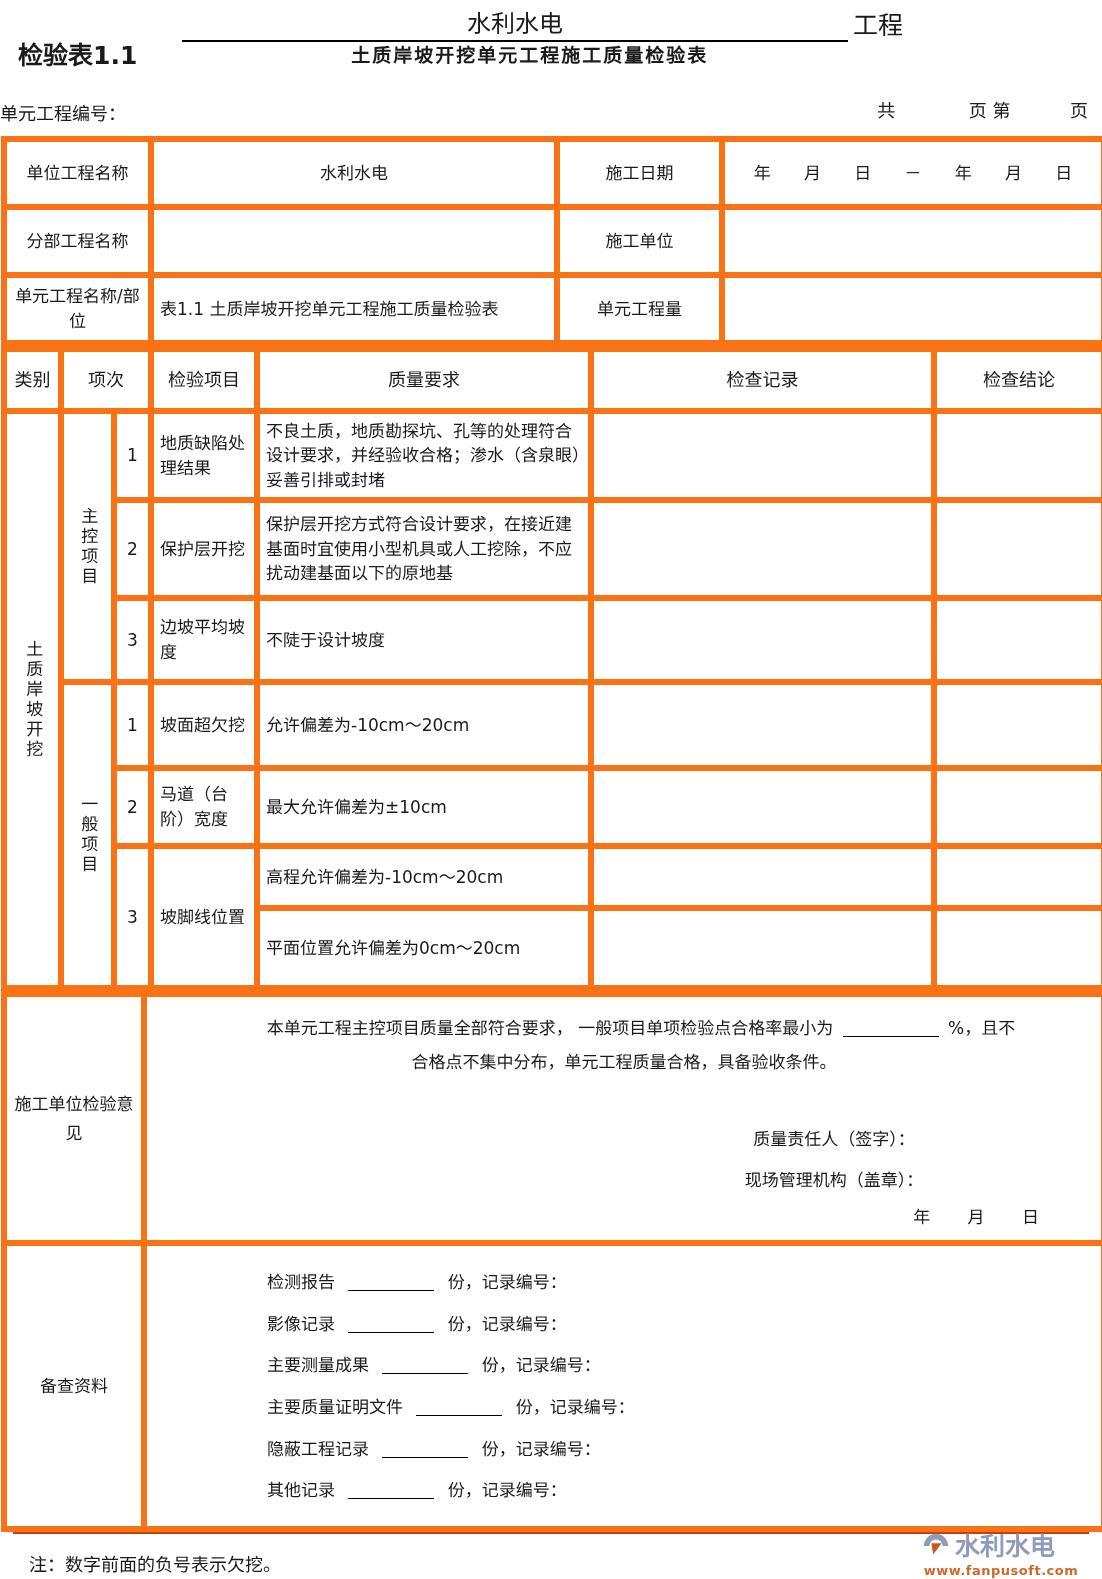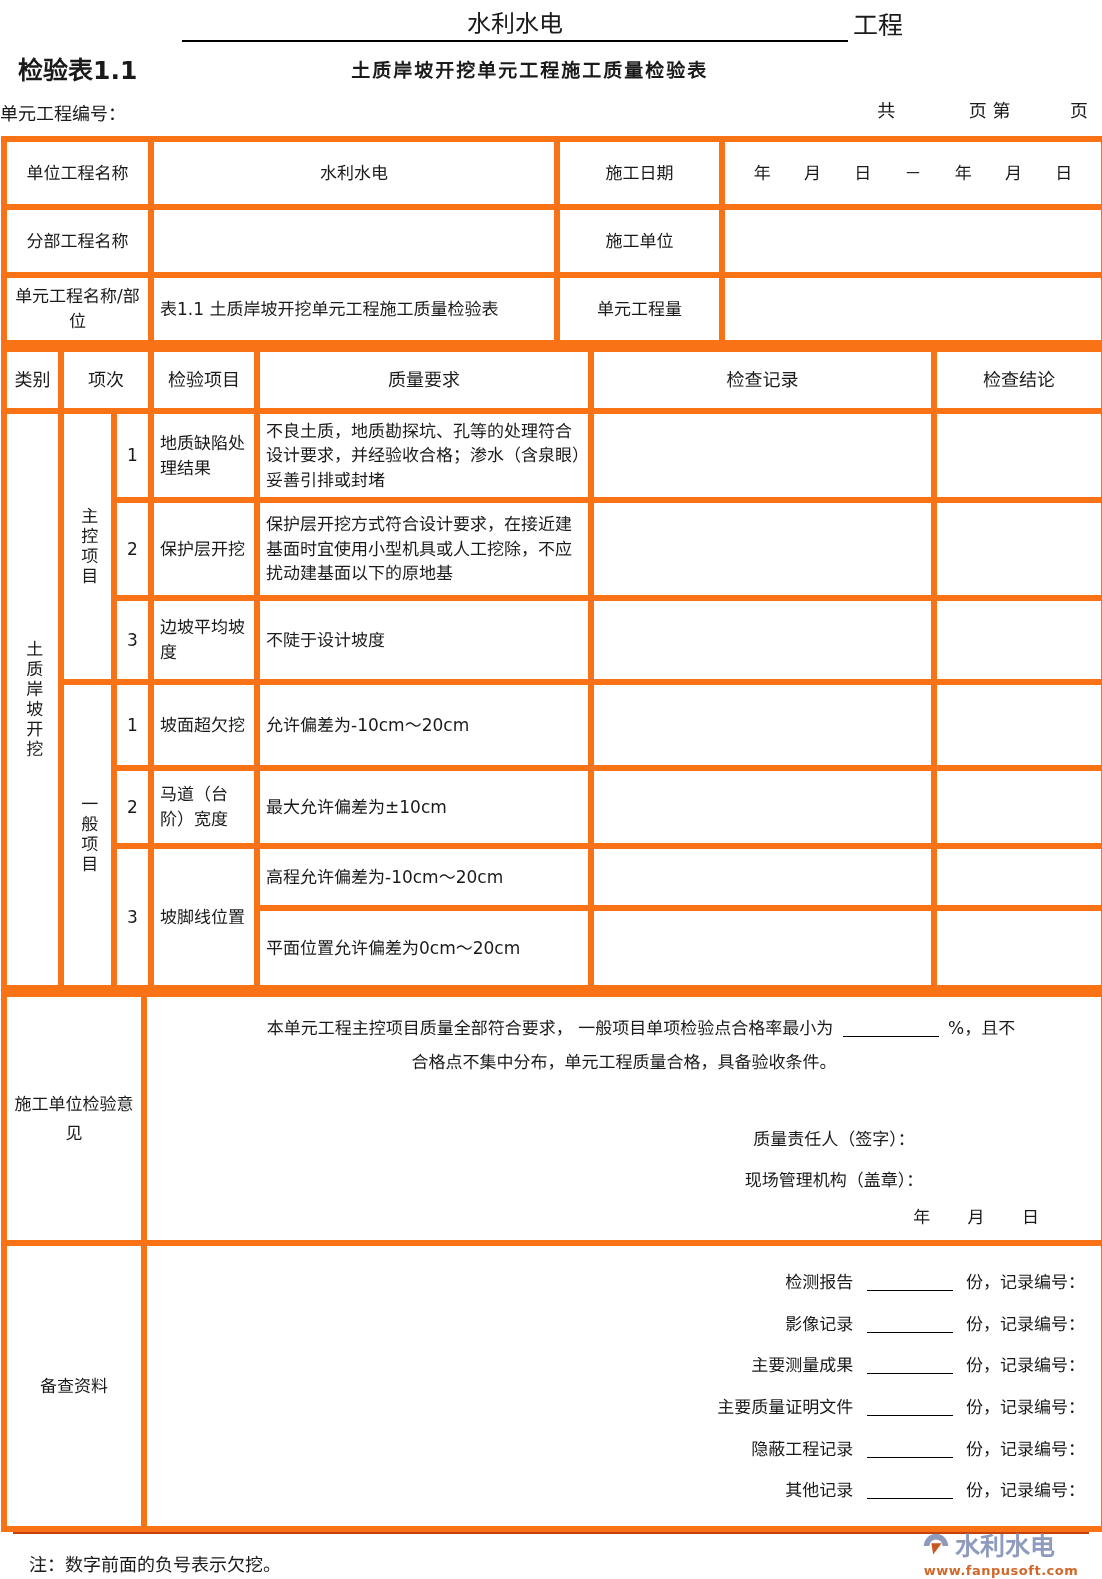--- a/index.html
+++ b/index.html
@@ -39,21 +39,21 @@
     padding-bottom: 1px;
   }
   .eng-suffix {
     font-size: 25px;
     padding-left: 5px;
     padding-bottom: 1px;
     line-height: 1.15;
   }
   .title-row {
     position: absolute;
-    left: 0; top: 44px;
+    left: 0; top: 29px;
     width: 1102px;
     height: 48px;
     display: flex;
     align-items: center;
     justify-content: space-between;
   }
   .form-no {
     font-size: 25px;
     font-weight: bold;
     padding-left: 18px;
@@ -181,21 +181,21 @@
     bottom: 6px;
     letter-spacing: 2px;
   }
   .op-date span { margin: 0 14px; }
 
   
   .rec-body {
     padding: 16px 16px 16px 120px;
     font-size: 17px;
     line-height: 2.45;
-    text-align: right;
+    text-align: left;
     height: 280px;
   }
   .rec-blank {
     display: inline-block;
     width: 86px;
     border-bottom: 1.6px solid #000;
     margin: 0 8px;
     vertical-align: -3px;
   }
 

